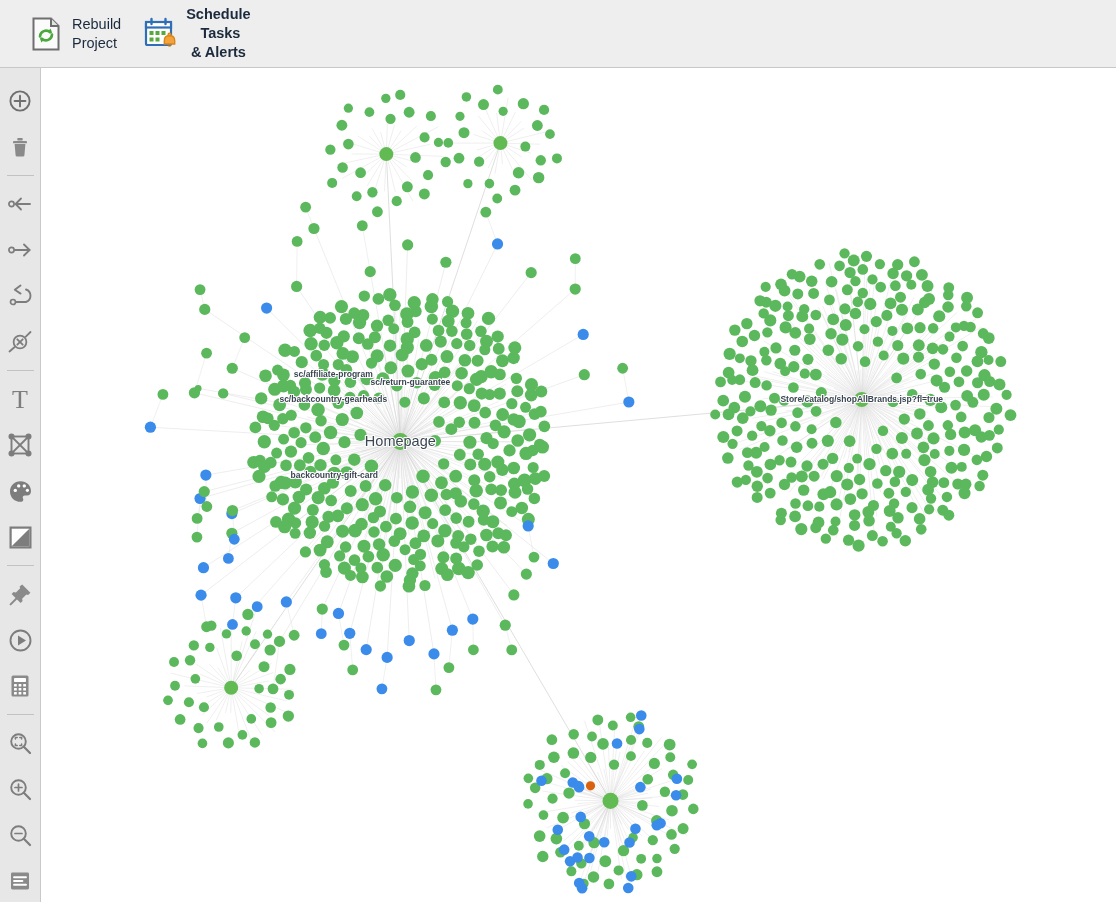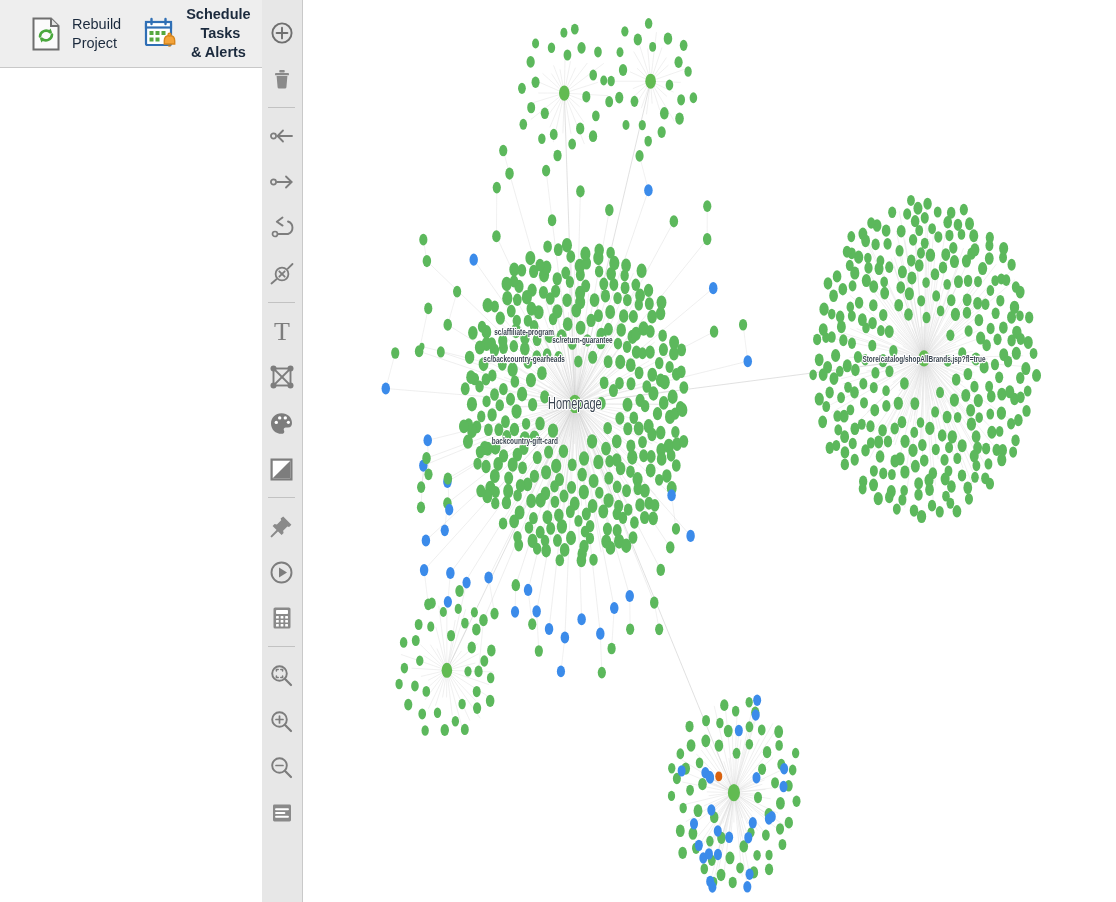--- a/index.html
+++ b/index.html
@@ -10,20 +10,21 @@
     overflow: hidden;
     font-family: "Liberation Sans", sans-serif;
     background: #ffffff;
   }
 
   #app {
     position: relative;
     width: 1116px;
     height: 902px;
     display: flex;
+    flex-direction: column;
     background: #ffffff;
   }
 
   
   #toolbar {
     height: 68px;
     min-height: 68px;
     background: #eeeeee;
     border-bottom: 1px solid #c8c8c8;
     display: flex;

